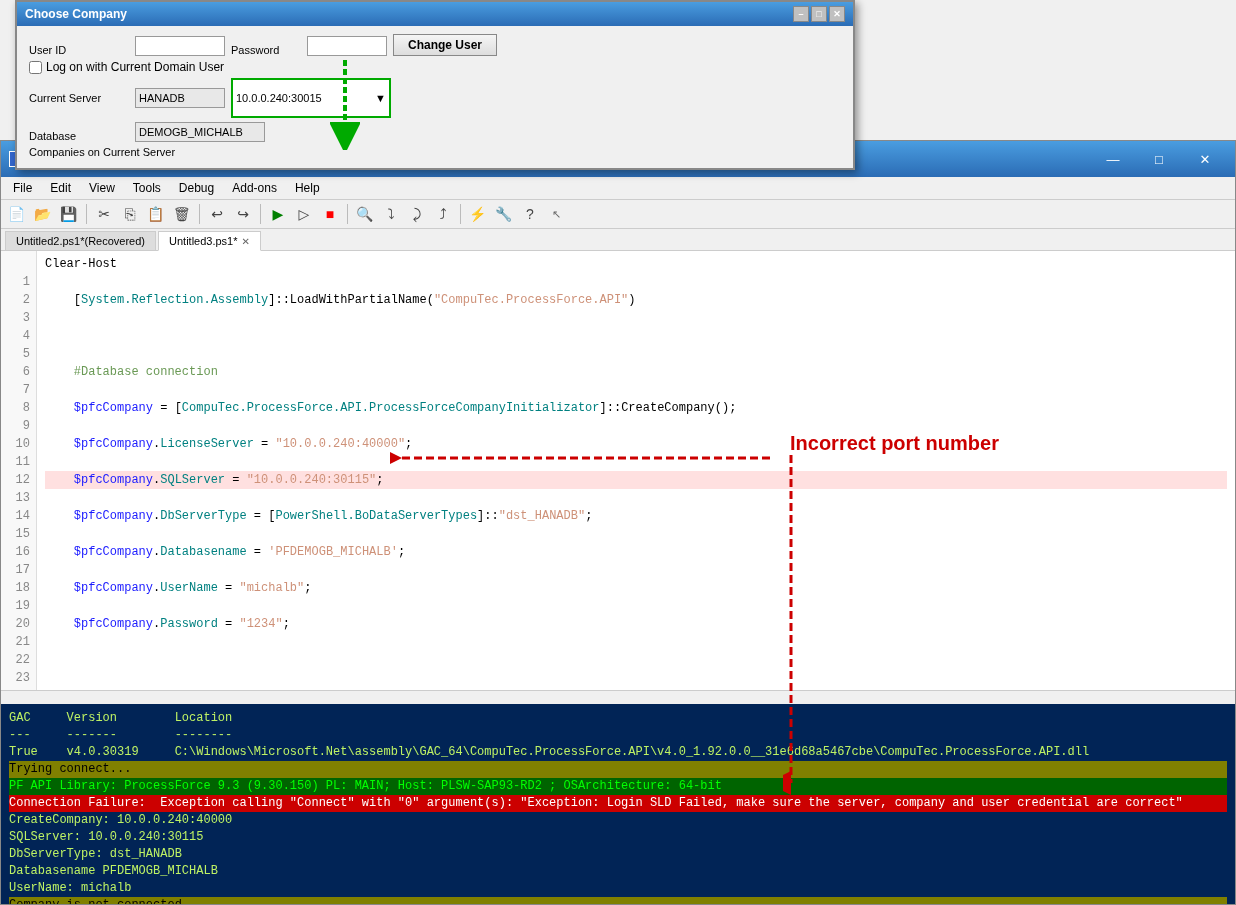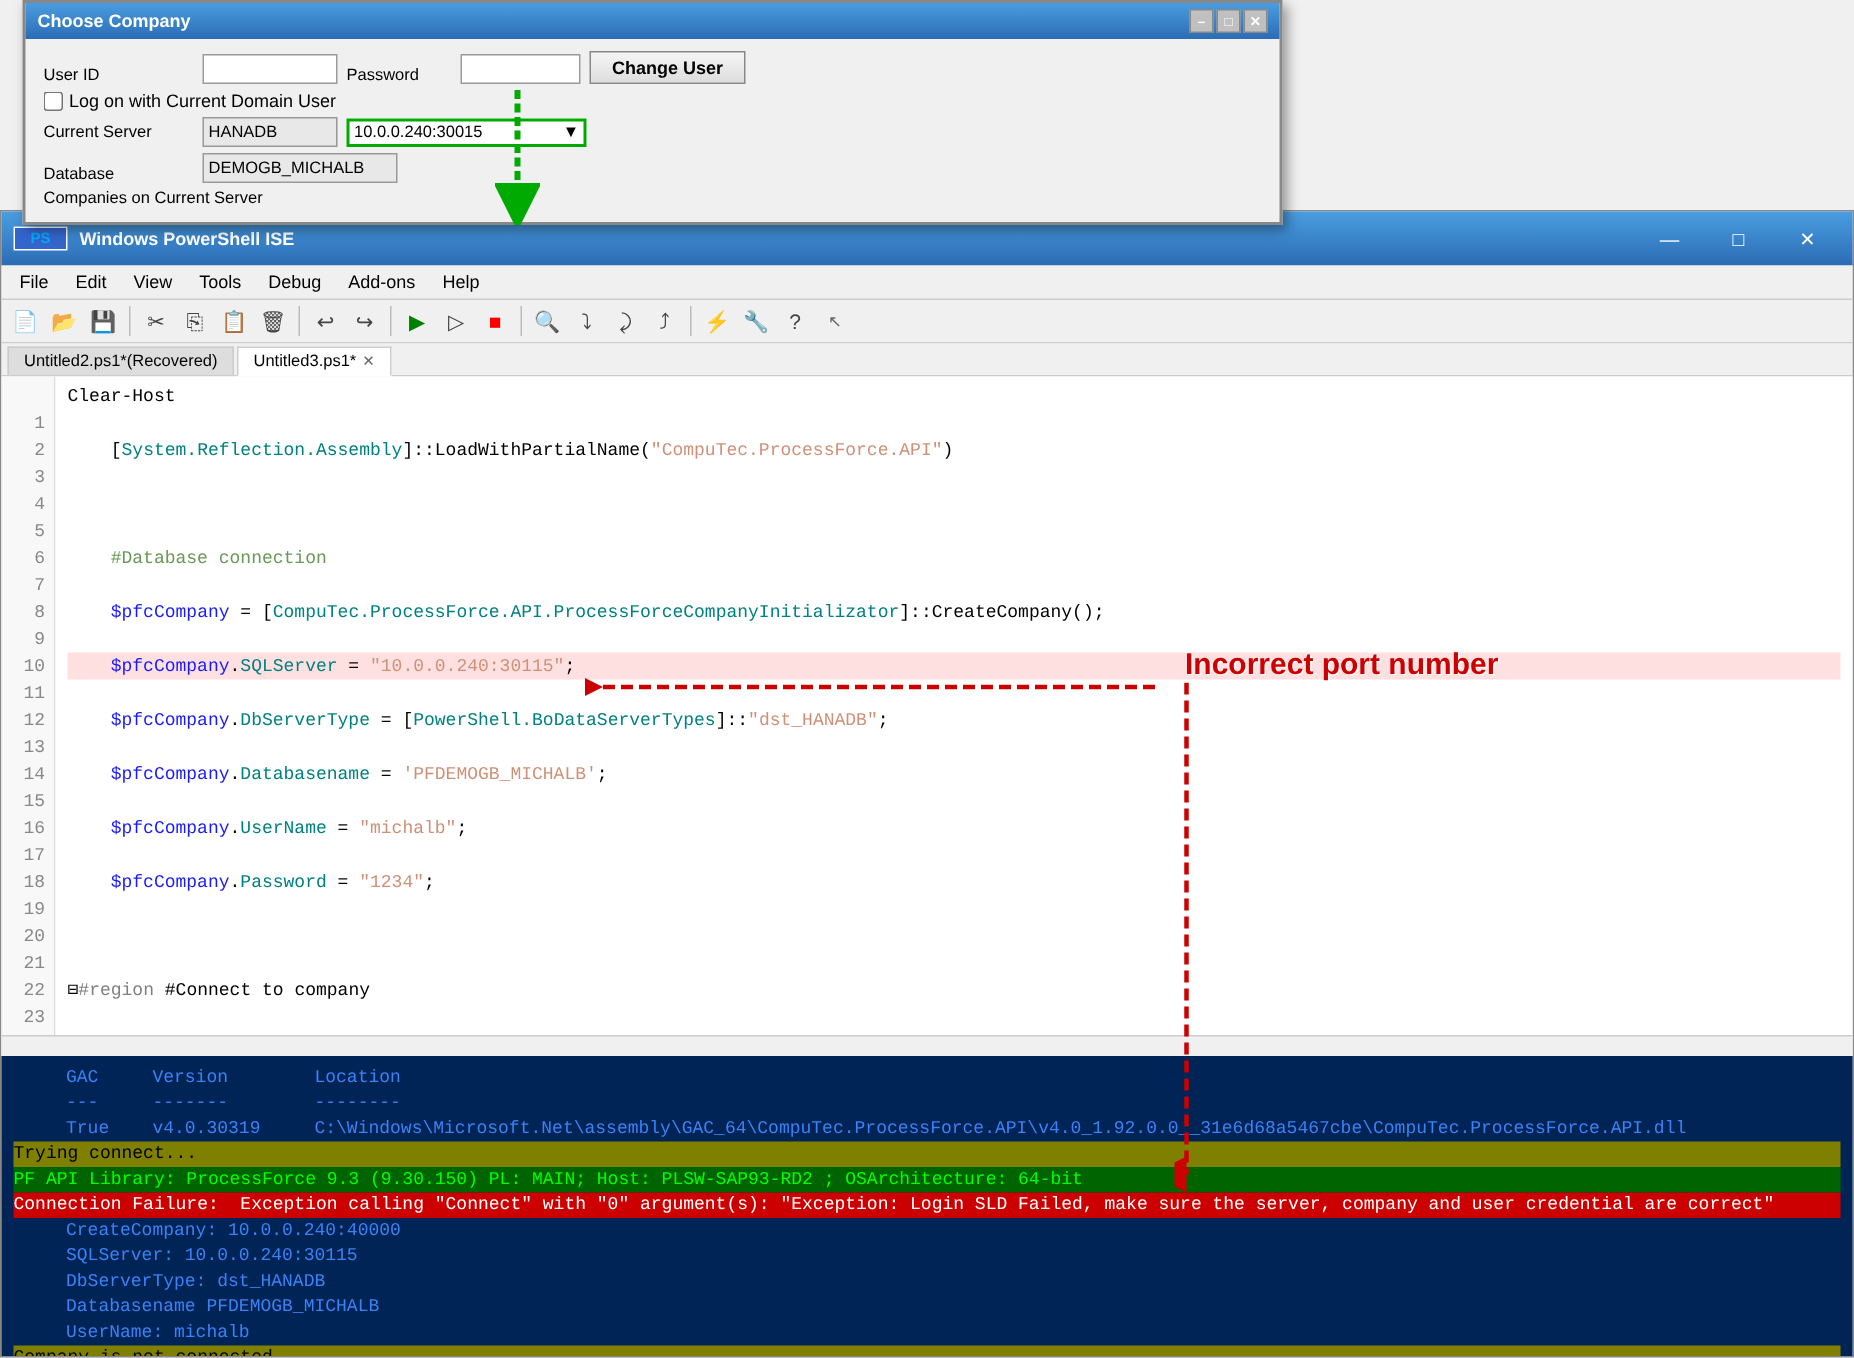--- a/index.html
+++ b/index.html
@@ -83,21 +83,21 @@
       width: 90px;
       height: 20px;
       background: #e8e8e8;
       border: 1px solid #999;
       padding: 0 3px;
       font-size: 11px;
       display: flex; align-items: center;
     }
     .server-dropdown {
       width: 160px;
-      height: 19px;
+      height: 40px;
       border: 2px solid #00aa00;
       background: white;
       font-size: 11px;
       padding: 0 3px;
       display: flex; align-items: center; justify-content: space-between;
     }
     .db-box {
       width: 130px;
       height: 20px;
       background: #e8e8e8;
@@ -285,21 +285,21 @@
       height: 200px;
       background: #012456;
       color: #eee;
       font-family: 'Consolas', 'Courier New', monospace;
       font-size: 12px;
       padding: 6px 8px;
       overflow: hidden;
       flex-shrink: 0;
     }
     .out-line { line-height: 17px; display: block; white-space: pre; }
-    .out-white { color: #3b82f6; margin-left: 35px; }
+    .out-white { color: #bef264; }
 
     
     .red-dashed-arrow {
       position: absolute;
       z-index: 300;
     }
 
     
     .annotation-green-arrow {
       position: absolute;
@@ -460,20 +460,21 @@
 31
 32
 33
 34
 35</div>
       <div class="code-content"><span class="code-line"><span class="c-default">Clear-Host</span></span>
 <span class="code-line"><span class="c-default">    [</span><span class="c-teal">System.Reflection.Assembly</span><span class="c-default">]::</span><span class="c-default">LoadWithPartialName(</span><span class="c-string">"CompuTec.ProcessForce.API"</span><span class="c-default">)</span></span>
 <span class="code-line"> </span>
 <span class="code-line"><span class="c-comment">    #Database connection</span></span>
 <span class="code-line"><span class="c-default">    </span><span style="color:#1a1aff;">$pfcCompany</span><span class="c-default"> = [</span><span class="c-teal">CompuTec.ProcessForce.API.ProcessForceCompanyInitializator</span><span class="c-default">]::</span><span class="c-default">CreateCompany();</span></span>
+<span class="code-line"><span style="color:#1a1aff;">    $pfcCompany</span><span class="c-default">.</span><span class="c-teal">LicenseServer</span><span class="c-default"> = </span><span class="c-string">"10.0.0.240:40000"</span><span class="c-default">;</span></span>
 <span class="code-line" style="background:#ffe0e0;"><span style="color:#1a1aff;">    $pfcCompany</span><span class="c-default">.</span><span class="c-teal">SQLServer</span><span class="c-default"> = </span><span class="c-string">"10.0.0.240:30115"</span><span class="c-default">;</span></span>
 <span class="code-line"><span style="color:#1a1aff;">    $pfcCompany</span><span class="c-default">.</span><span class="c-teal">DbServerType</span><span class="c-default"> = [</span><span class="c-teal">PowerShell.BoDataServerTypes</span><span class="c-default">]::</span><span class="c-string">"dst_HANADB"</span><span class="c-default">;</span></span>
 <span class="code-line"><span style="color:#1a1aff;">    $pfcCompany</span><span class="c-default">.</span><span class="c-teal">Databasename</span><span class="c-default"> = </span><span class="c-string">'PFDEMOGB_MICHALB'</span><span class="c-default">;</span></span>
 <span class="code-line"><span style="color:#1a1aff;">    $pfcCompany</span><span class="c-default">.</span><span class="c-teal">UserName</span><span class="c-default"> = </span><span class="c-string">"michalb"</span><span class="c-default">;</span></span>
 <span class="code-line"><span style="color:#1a1aff;">    $pfcCompany</span><span class="c-default">.</span><span class="c-teal">Password</span><span class="c-default"> = </span><span class="c-string">"1234"</span><span class="c-default">;</span></span>
 <span class="code-line"> </span>
 <span class="code-line"><span class="c-default">⊟</span><span style="color:#808080;">#region</span><span class="c-default"> </span><span class="c-default">#Connect to company</span></span>
 
 
 

